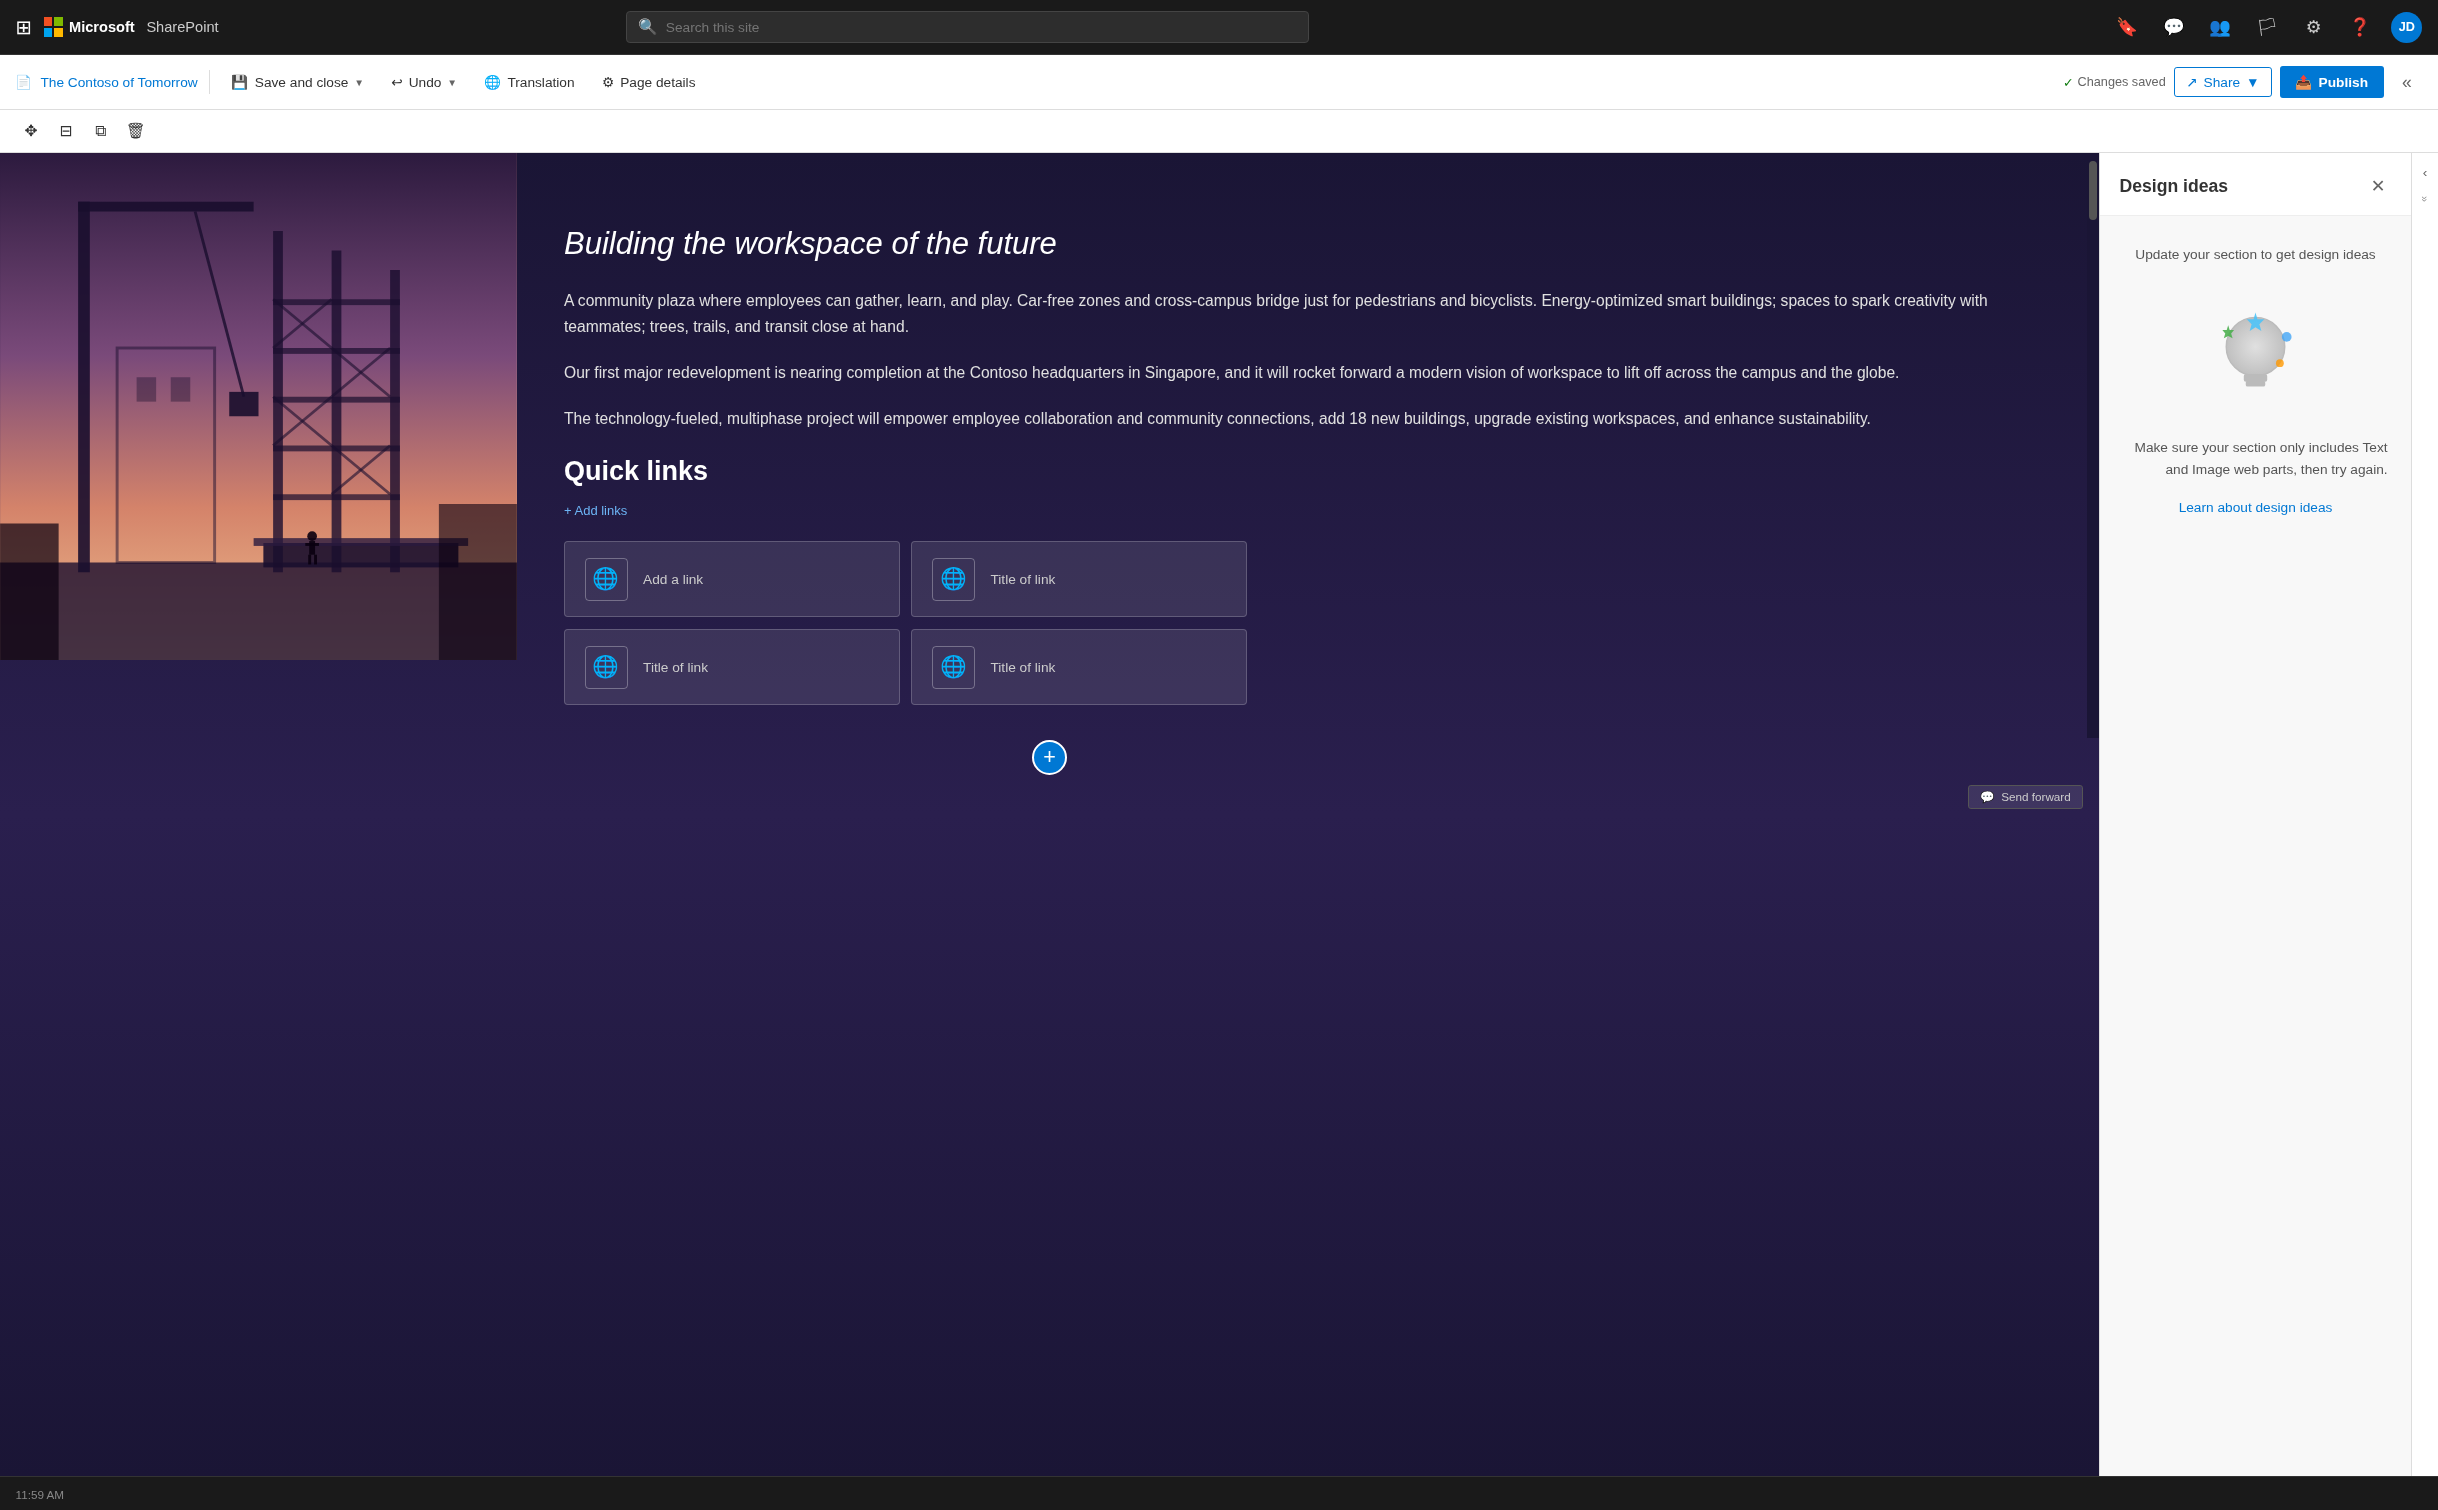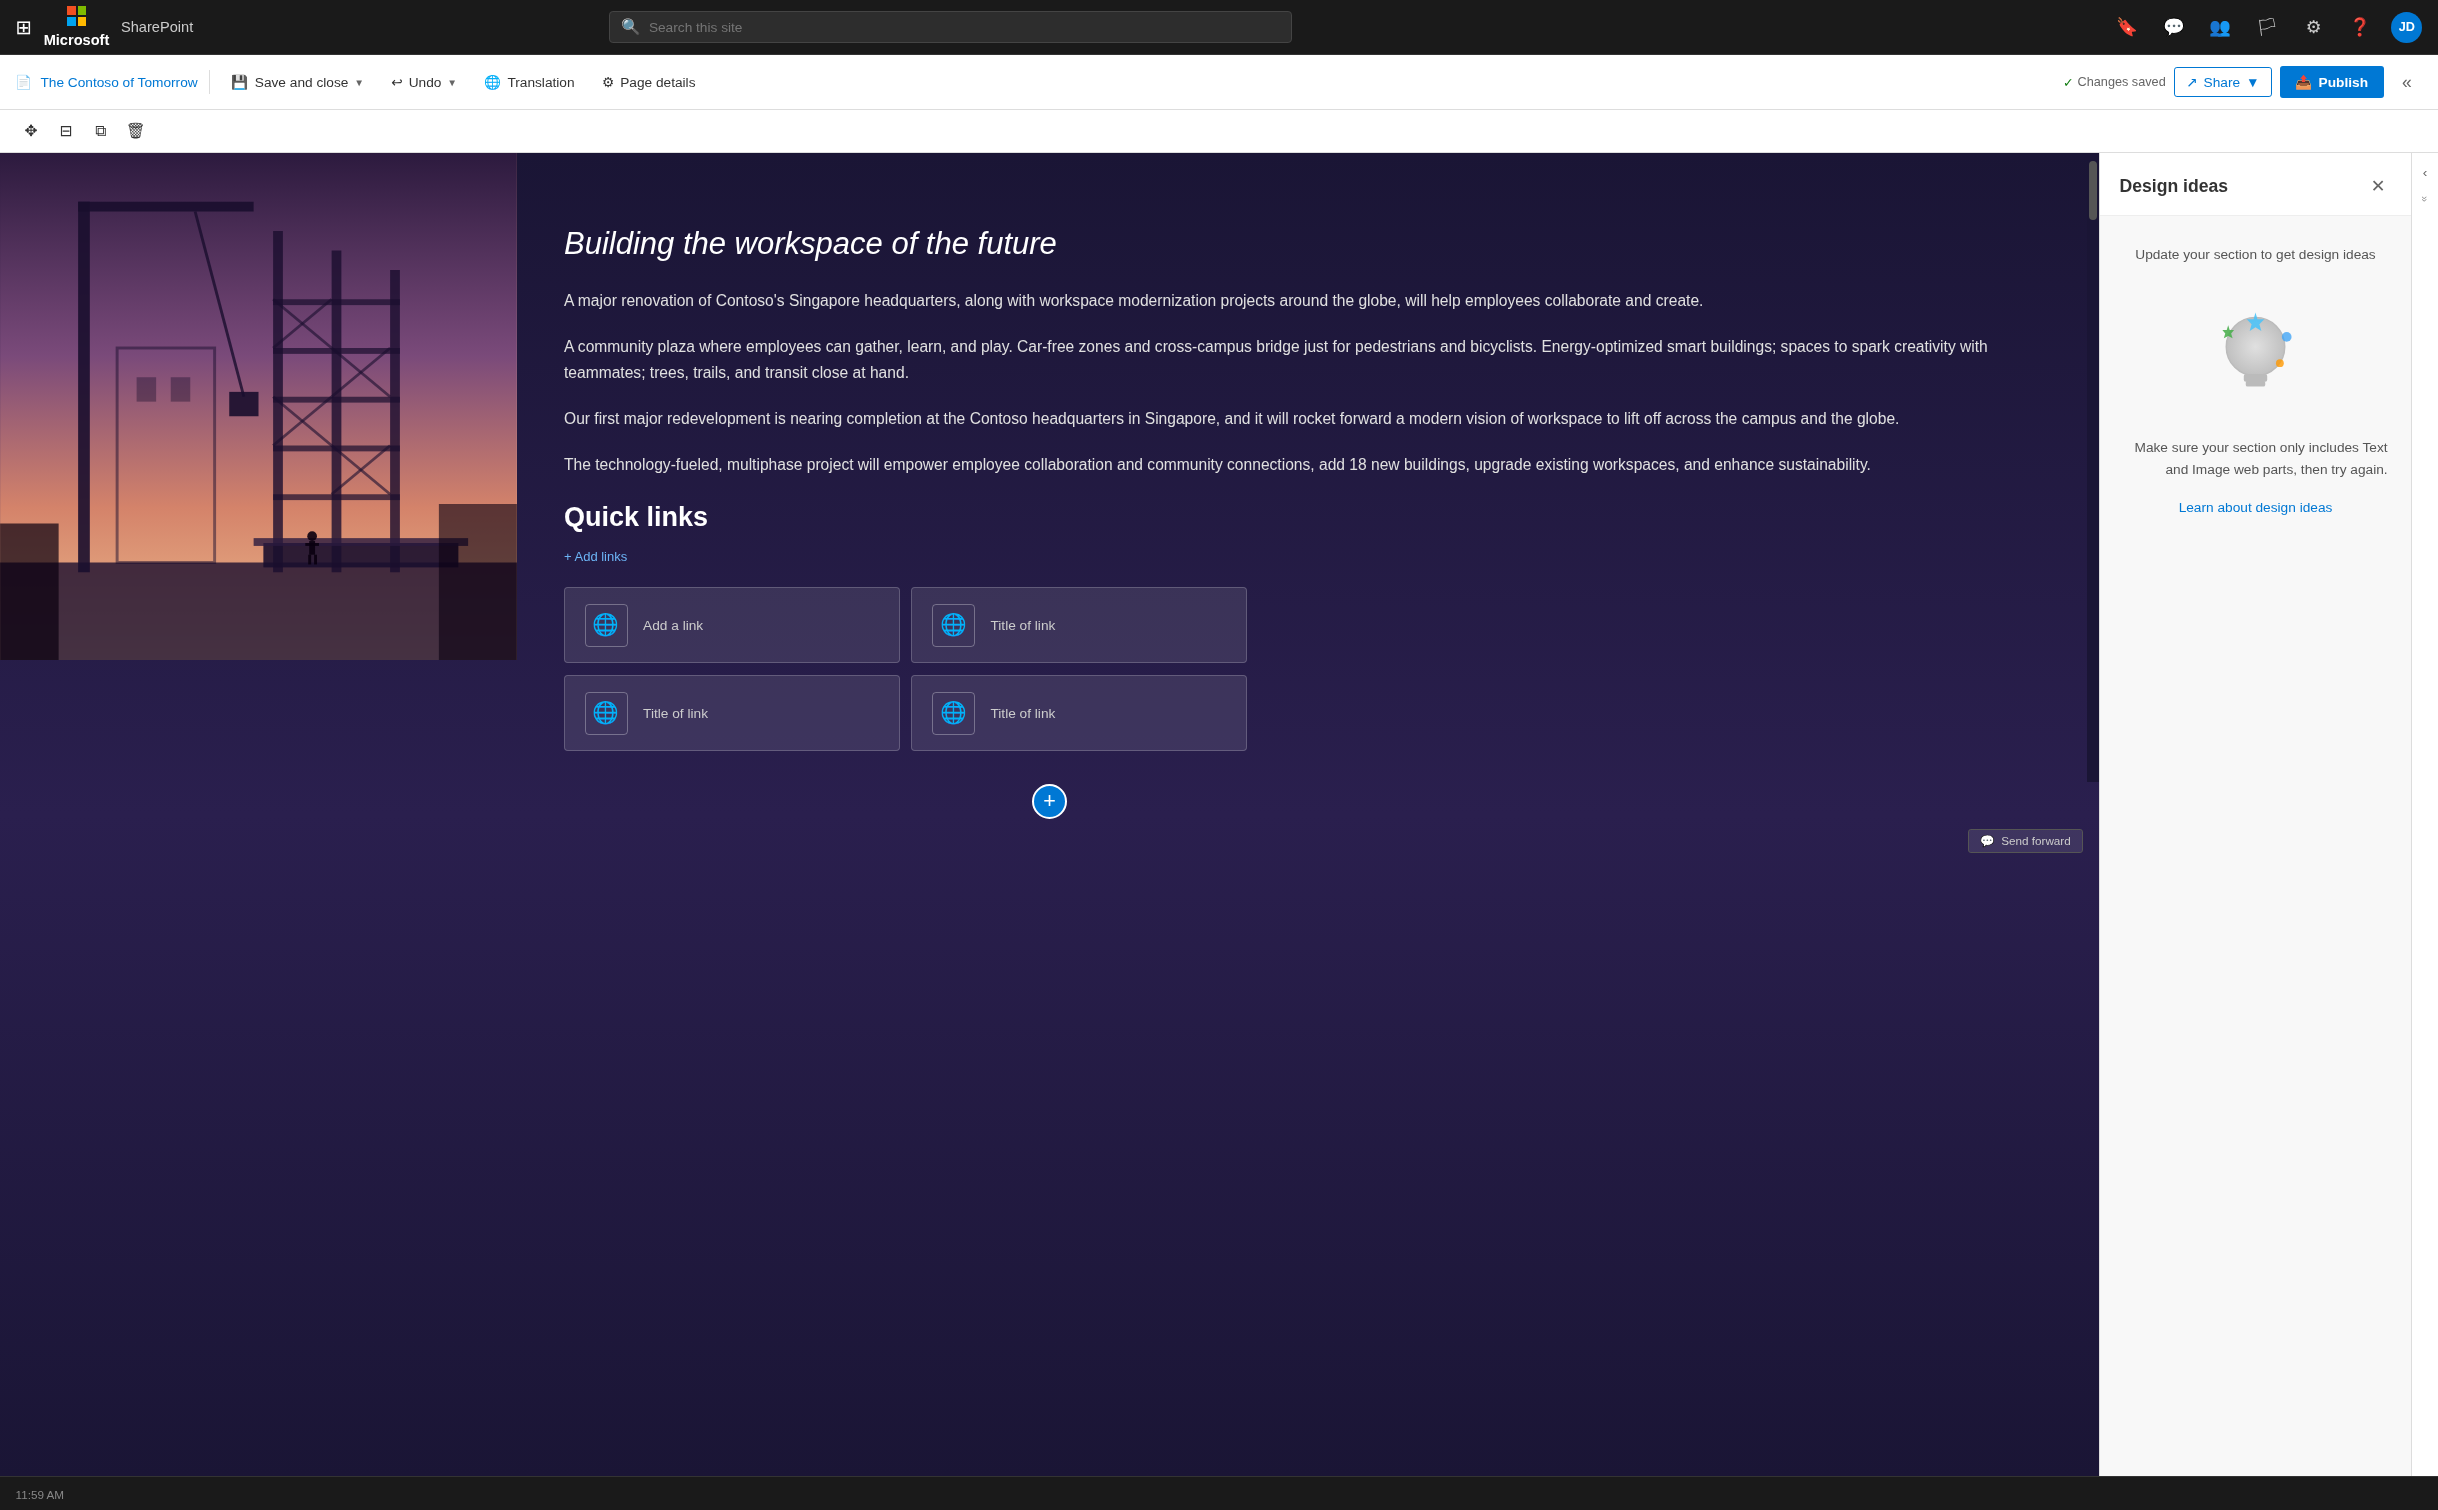--- a/index.html
+++ b/index.html
@@ -9,21 +9,21 @@
     .top-nav {
       background: #1a1a1a;
       height: 55px;
       display: flex;
       align-items: center;
       padding: 0 15.6px;
       gap: 11.7px;
       border-bottom: 1px solid #333;
     }
     .nav-grid-icon { color: #fff; font-size: 19.5px; cursor: pointer; }
-    .ms-logo { display: flex; align-items: center; gap: 5.9px; flex-direction: column; }
+    .ms-logo { display: flex; align-items: center; gap: 5.9px; }
     .ms-logo-squares { display: grid; grid-template-columns: 1fr 1fr; gap: 2px; width: 19.5px; height: 19.5px; }
     .ms-logo-sq { width: 8.8px; height: 8.8px; }
     .ms-logo-sq:nth-child(1) { background: #f25022; }
     .ms-logo-sq:nth-child(2) { background: #7fba00; }
     .ms-logo-sq:nth-child(3) { background: #00a4ef; }
     .ms-logo-sq:nth-child(4) { background: #ffb900; }
     .ms-logo-text { color: #fff; font-size: 14.6px; font-weight: 600; }
     .nav-search {
       flex: 1;
       max-width: 683px;
@@ -469,21 +469,20 @@
             <rect x="175" y="230" width="20" height="25" fill="#1a0e2e" opacity="0.4"></rect>
 
             <rect x="0" y="380" width="60" height="140" fill="#0a0010" opacity="0.7"></rect>
             <rect x="450" y="360" width="80" height="160" fill="#0a0010" opacity="0.6"></rect>
           </svg>
         </div>
       </div>
 
       <div class="text-panel">
         <h2 class="article-title">Building the workspace of the future</h2>
-        <p class="article-para">A major renovation of Contoso's Singapore headquarters, along with workspace modernization projects around the globe, will help employees collaborate and create.</p>
         <p class="article-para">A community plaza where employees can gather, learn, and play. Car-free zones and cross-campus bridge just for pedestrians and bicyclists. Energy-optimized smart buildings; spaces to spark creativity with teammates; trees, trails, and transit close at hand.</p>
         <p class="article-para">Our first major redevelopment is nearing completion at the Contoso headquarters in Singapore, and it will rocket forward a modern vision of workspace to lift off across the campus and the globe.</p>
         <p class="article-para">The technology-fueled, multiphase project will empower employee collaboration and community connections, add 18 new buildings, upgrade existing workspaces, and enhance sustainability.</p>
 
         <div style="margin-top: 23.4px;">
           <h3 class="quick-links-title">Quick links</h3>
           <button class="add-links-btn">
             <span>+ Add links</span>
           </button>
           <div class="links-grid">

